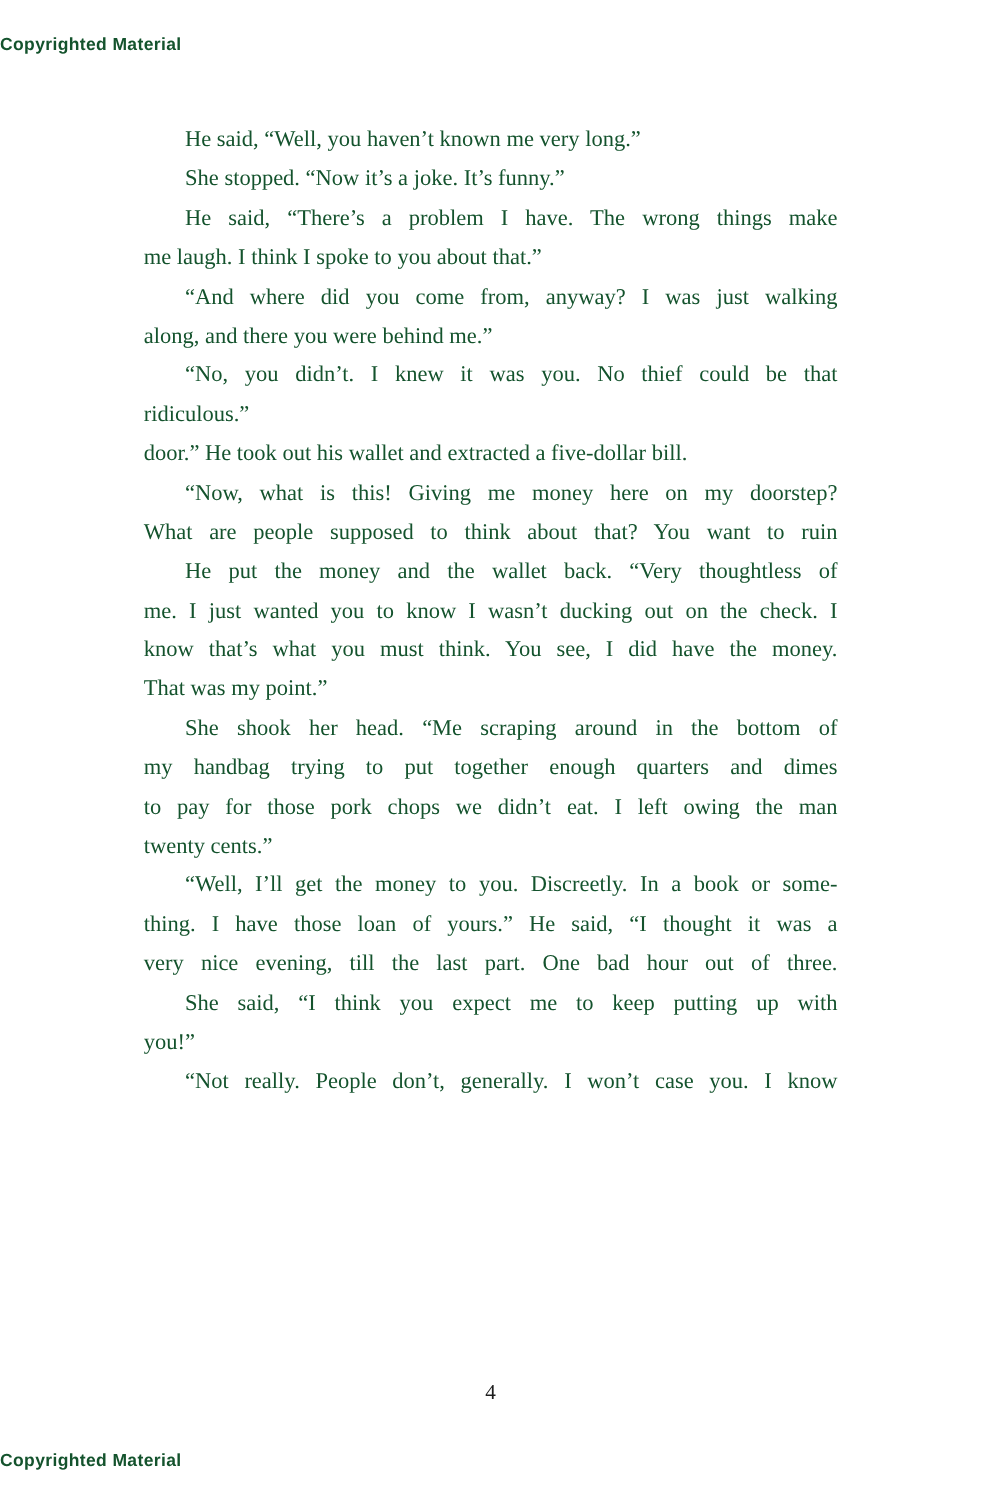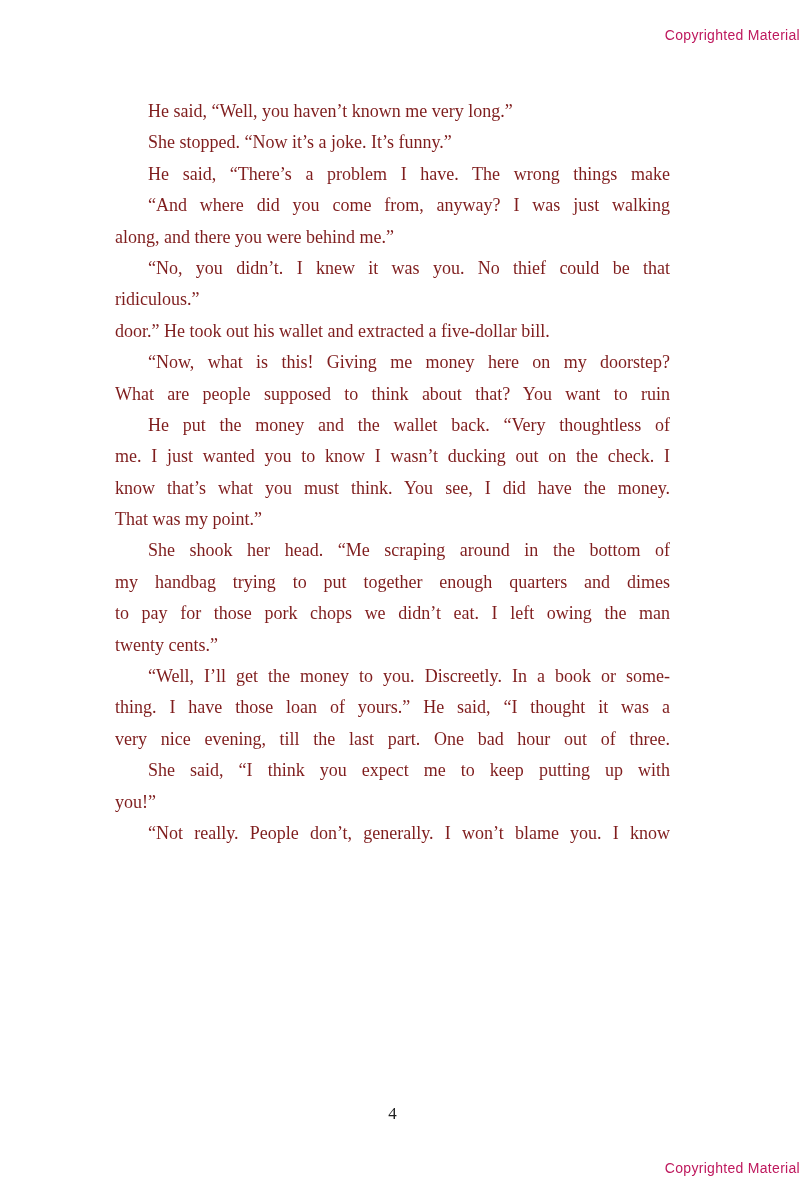--- a/index.html
+++ b/index.html
@@ -12,38 +12,38 @@
     position: relative;
     width: 800px;
     height: 1203px;
     background: #ffffff;
     overflow: hidden;
   }
   .notice {
     position: absolute;
     left: 0;
     width: 100%;
-    text-align: right;
+    text-align: left;
     font-family: "Liberation Sans", sans-serif;
-    font-weight: normal;
+    font-weight: bold;
     font-size: 14px;
     letter-spacing: 0.3px;
-    color: #be185d;
+    color: #14532d;
   }
   .notice.top { top: 27px; }
   .notice.bottom { top: 1160px; }
   .text-block {
     position: absolute;
     left: 115px;
     top: 96px;
     width: 555px;
     font-family: "Liberation Serif", serif;
     font-size: 18px;
     line-height: 31.4px;
-    color: #7f1d1d;
+    color: #14532d;
   }
   .line {
     height: 31.4px;
     text-align: left;
   }
   .line.ind { text-indent: 33px; }
   .line.j {
     text-align: justify;
     text-align-last: justify;
     font-family: Liberation Serif, serif;
@@ -62,39 +62,40 @@
 </head>
 <body>
 
 <div class="page">
   <div class="notice top">Copyrighted Material</div>
 
   <div class="text-block" id="text-block">
       <div class="line ind">He said, “Well, you haven’t known me very long.”</div>
       <div class="line ind">She stopped. “Now it’s a joke. It’s funny.”</div>
       <div class="line ind j">He said, “There’s a problem I have. The wrong things make</div>
+      <div class="line">me laugh. I think I spoke to you about that.”</div>
       <div class="line ind j">“And where did you come from, anyway? I was just walking</div>
       <div class="line">along, and there you were behind me.”</div>
       <div class="line ind j">“No, you didn’t. I knew it was you. No thief could be that</div>
       <div class="line">ridiculous.”</div>
       <div class="line">door.” He took out his wallet and extracted a five-dollar bill.</div>
       <div class="line ind j">“Now, what is this! Giving me money here on my doorstep?</div>
       <div class="line j">What are people supposed to think about that? You want to ruin</div>
       <div class="line ind j">He put the money and the wallet back. “Very thoughtless of</div>
       <div class="line j">me. I just wanted you to know I wasn’t ducking out on the check. I</div>
       <div class="line j">know that’s what you must think. You see, I did have the money.</div>
       <div class="line">That was my point.”</div>
       <div class="line ind j">She shook her head. “Me scraping around in the bottom of</div>
       <div class="line j">my handbag trying to put together enough quarters and dimes</div>
       <div class="line j">to pay for those pork chops we didn’t eat. I left owing the man</div>
       <div class="line">twenty cents.”</div>
       <div class="line ind j">“Well, I’ll get the money to you. Discreetly. In a book or some-</div>
       <div class="line j">thing. I have those loan of yours.” He said, “I thought it was a</div>
       <div class="line j">very nice evening, till the last part. One bad hour out of three.</div>
       <div class="line ind j">She said, “I think you expect me to keep putting up with</div>
       <div class="line">you!”</div>
-      <div class="line ind j">“Not really. People don’t, generally. I won’t blame you. I know</div>
+      <div class="line ind j">“Not really. People don’t, generally. I won’t case you. I know</div>
     </div>
 
   <div class="page-number">4</div>
 
   <div class="notice bottom">Copyrighted Material</div>
 </div>
 
 </body></html>

